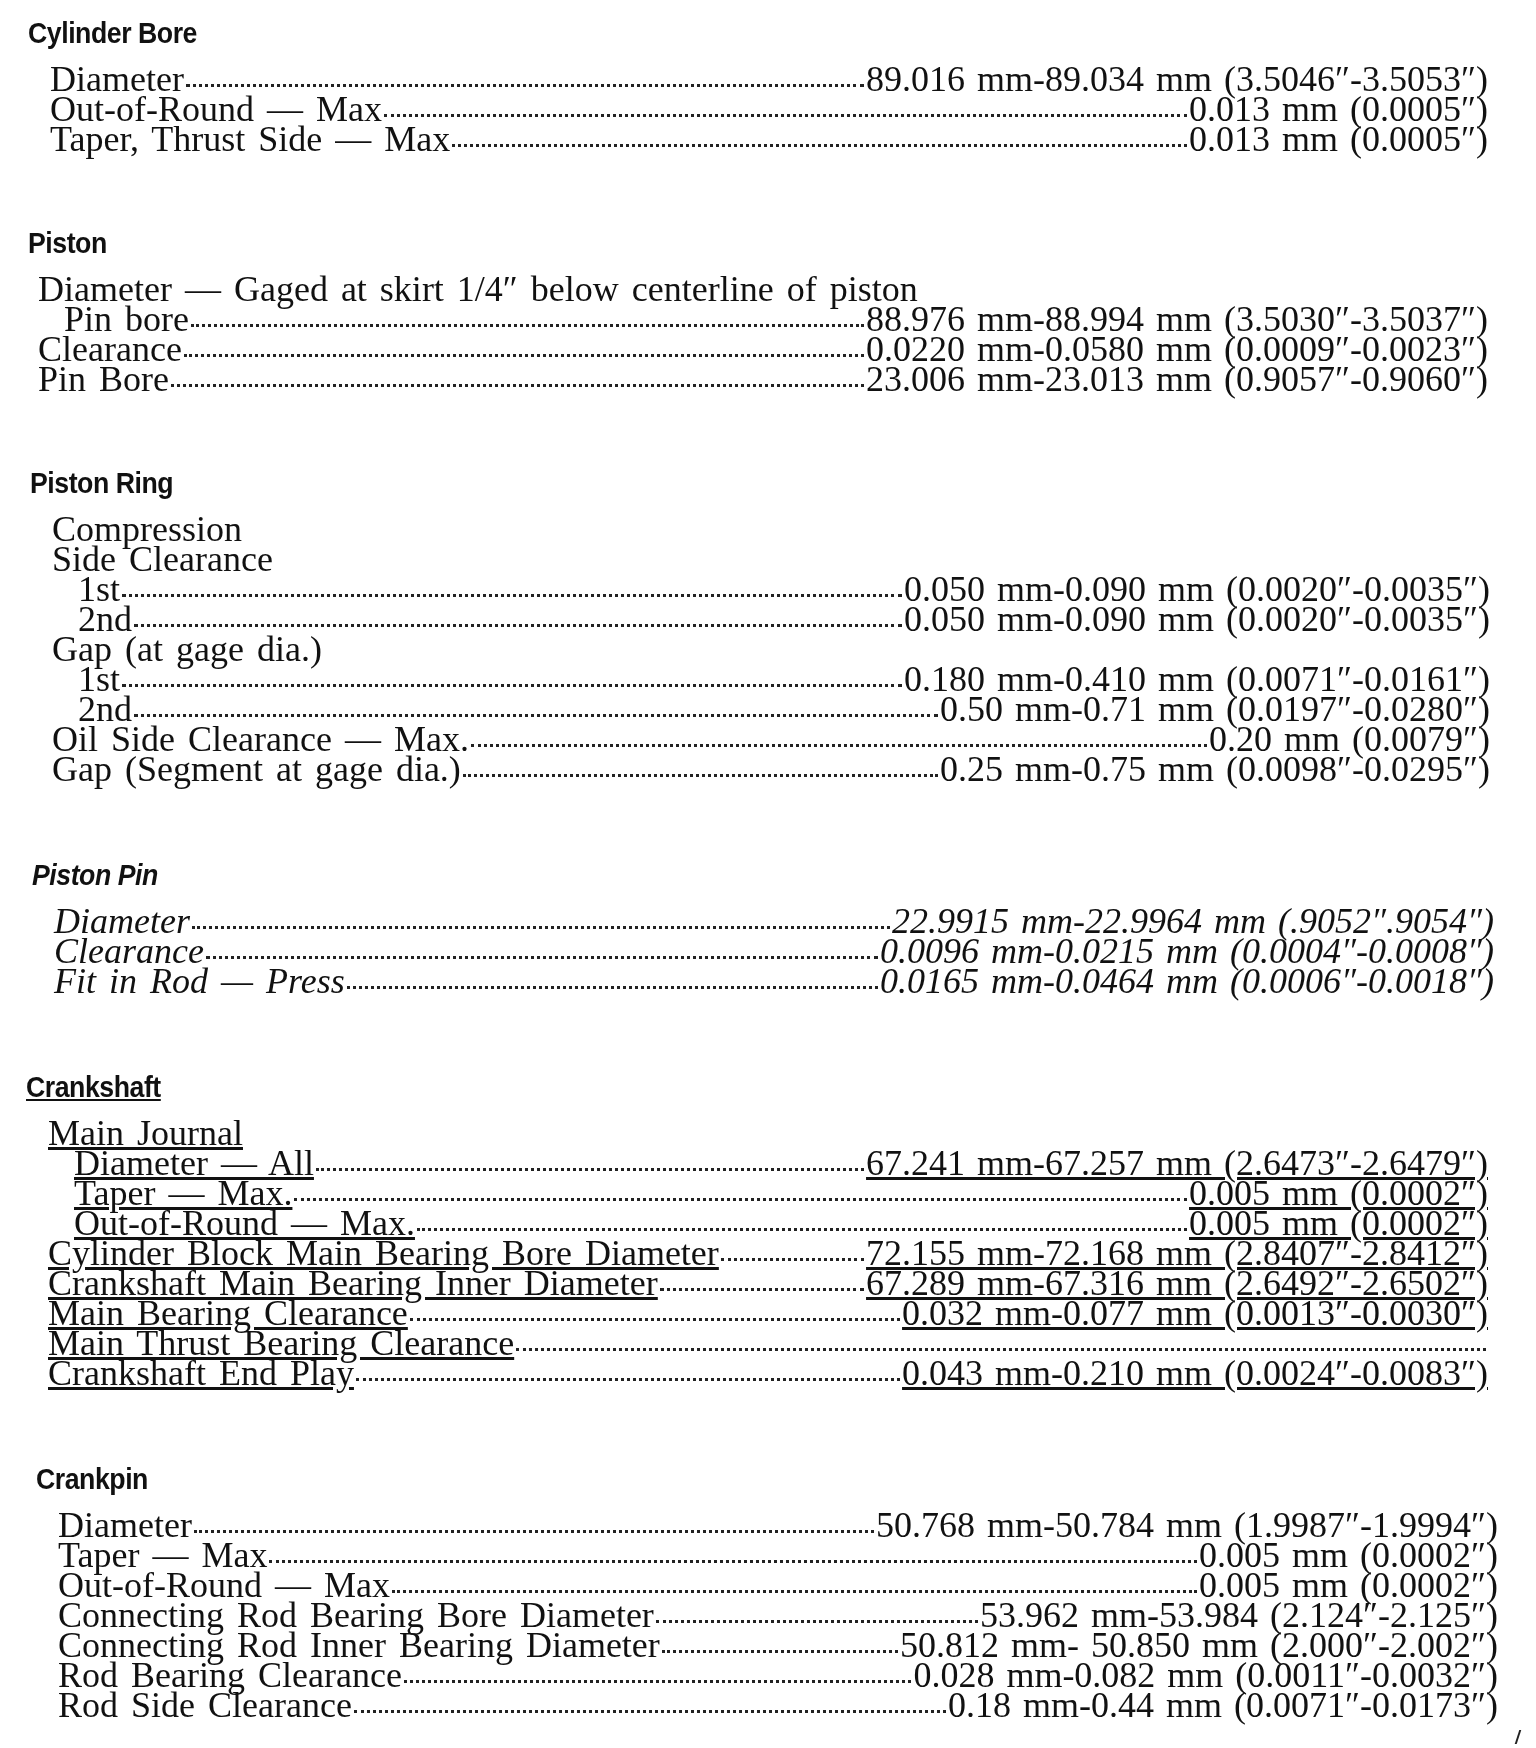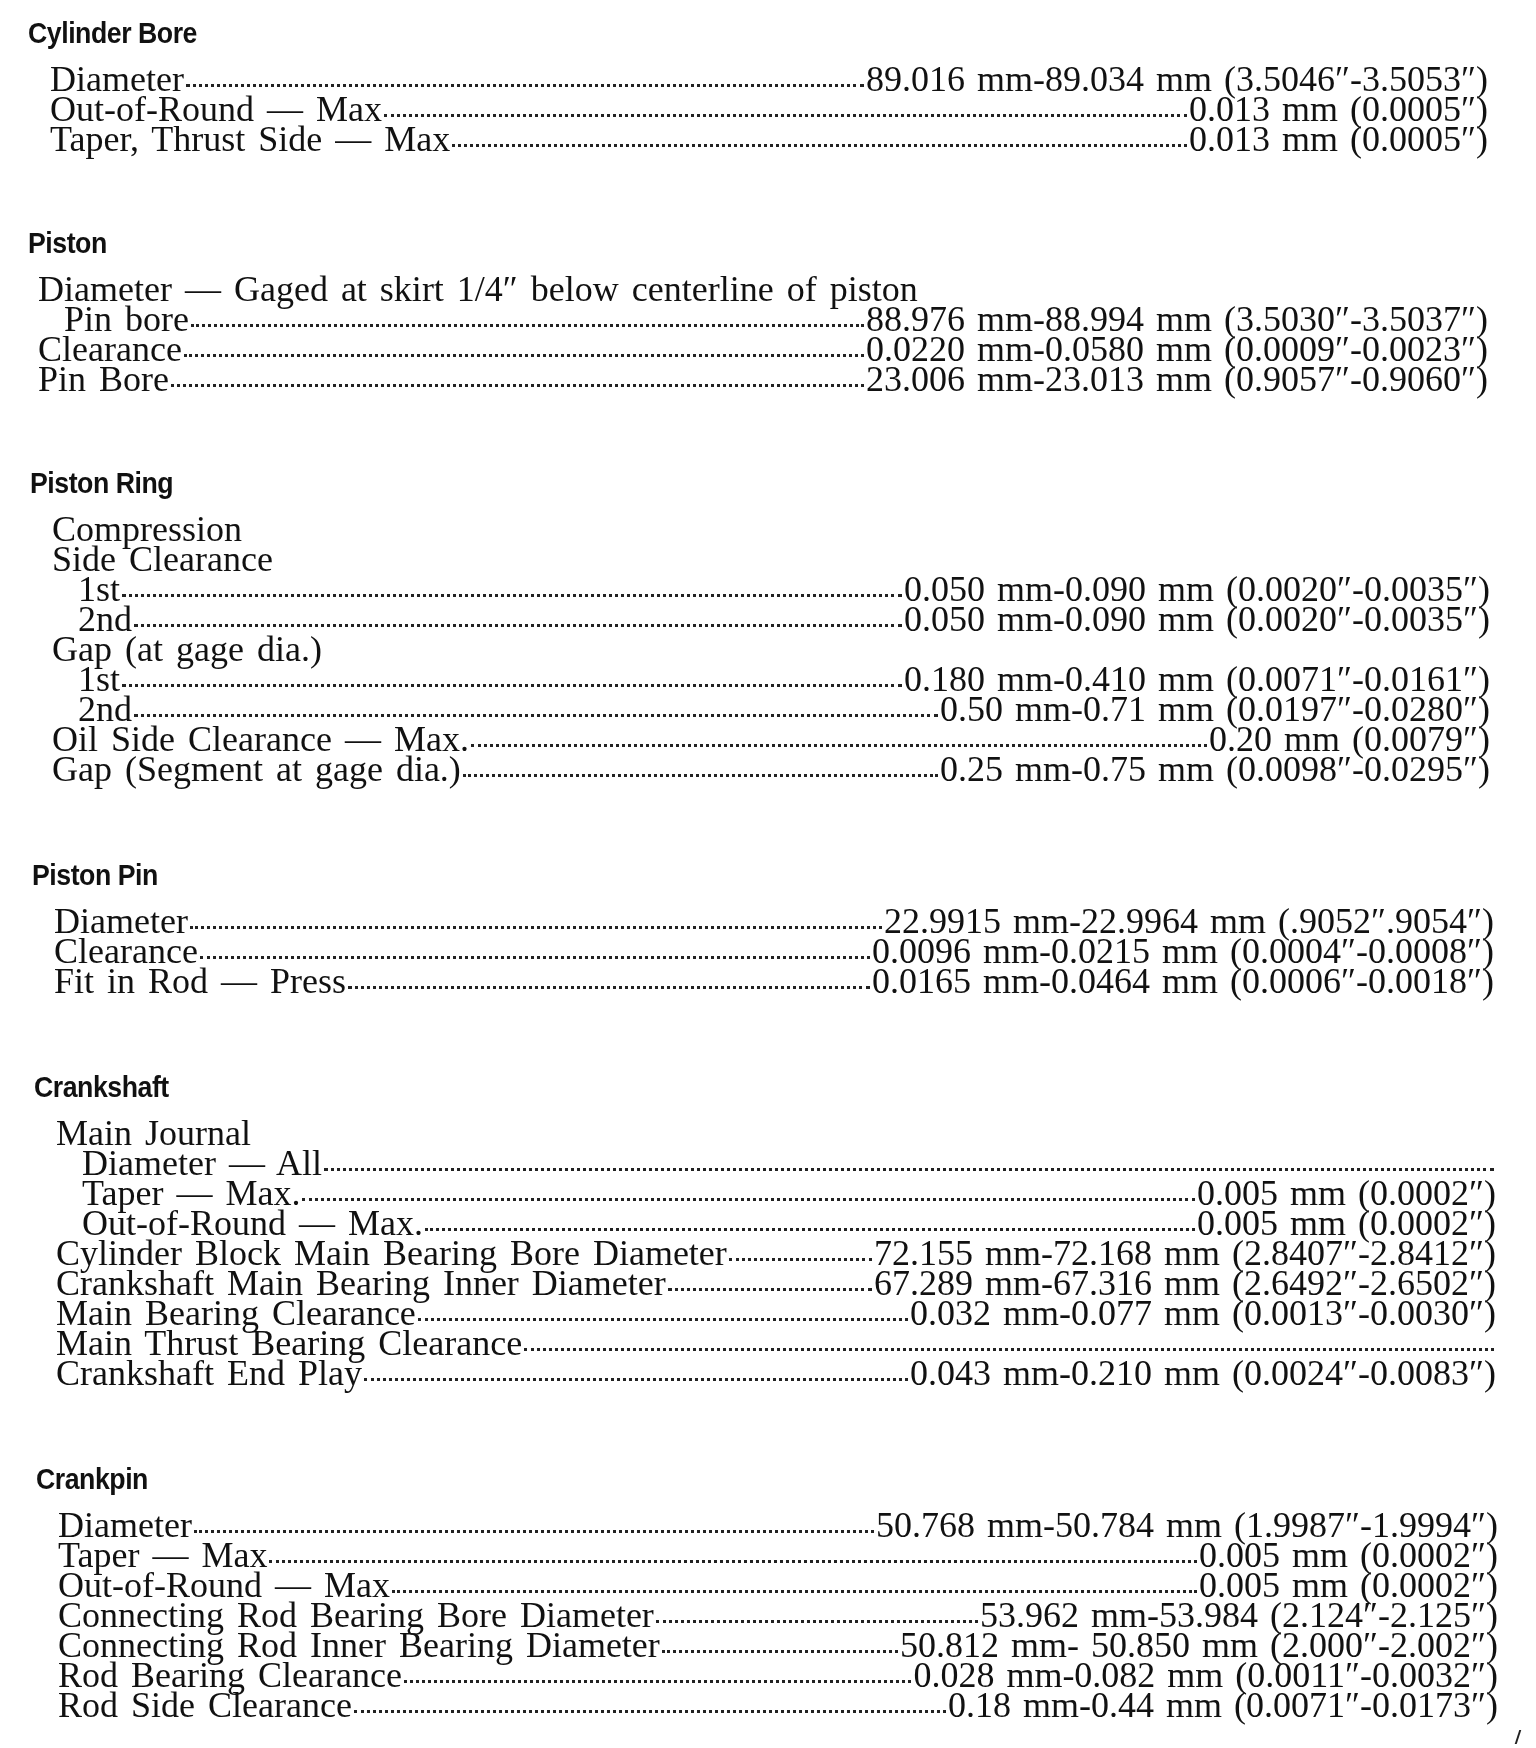--- a/index.html
+++ b/index.html
@@ -171,50 +171,51 @@
         <span class="value">0.20 mm (0.0079″)</span>
       </div>
       <div class="row">
         <span class="label">Gap (Segment at gage dia.)</span>
         <span class="leader"></span>
         <span class="value">0.25 mm-0.75 mm (0.0098″-0.0295″)</span>
       </div>
     </div>
   </div>
 
-  <div class="section" style="left:32px; top:858px; width:1462px;">
+  <div class="section" style="left:32px; top:858px; width:1462px;font-style:italic;">
     <div class="section-title">Piston Pin</div>
     <div class="rows" style="margin-left:22px;">
       <div class="row">
         <span class="label">Diameter</span>
         <span class="leader"></span>
         <span class="value">22.9915 mm-22.9964 mm (.9052″.9054″)</span>
       </div>
       <div class="row">
         <span class="label">Clearance</span>
         <span class="leader"></span>
         <span class="value">0.0096 mm-0.0215 mm (0.0004″-0.0008″)</span>
       </div>
       <div class="row">
         <span class="label">Fit in Rod — Press</span>
         <span class="leader"></span>
         <span class="value">0.0165 mm-0.0464 mm (0.0006″-0.0018″)</span>
       </div>
     </div>
   </div>
 
-  <div class="section" style="left:34px; top:1070px; width:1462px;">
+  <div class="section" style="left:26px; top:1070px; width:1462px;text-decoration:underline;">
     <div class="section-title">Crankshaft</div>
     <div class="rows" style="margin-left:22px;">
       <div class="row plain">
         <span class="label">Main Journal</span>
       </div>
       <div class="row indent1">
         <span class="label">Diameter — All</span>
         <span class="leader"></span>
+        <span class="value">67.241 mm-67.257 mm (2.6473″-2.6479″)</span>
       </div>
       <div class="row indent1">
         <span class="label">Taper — Max.</span>
         <span class="leader"></span>
         <span class="value">0.005 mm (0.0002″)</span>
       </div>
       <div class="row indent1">
         <span class="label">Out-of-Round — Max.</span>
         <span class="leader"></span>
         <span class="value">0.005 mm (0.0002″)</span>

